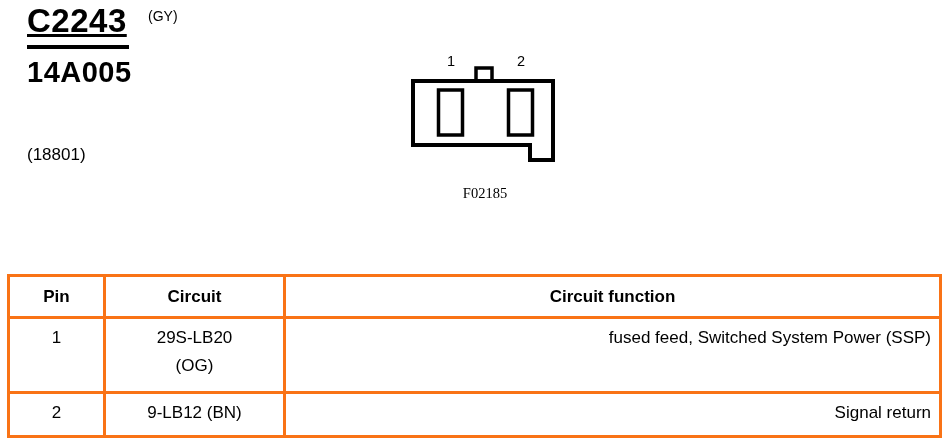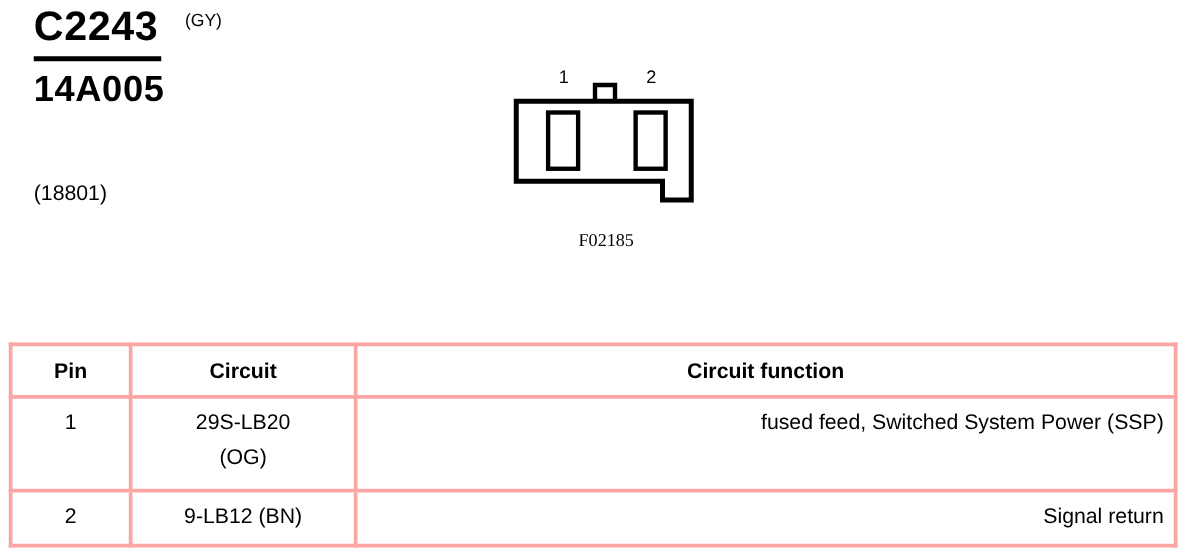--- a/index.html
+++ b/index.html
@@ -23,20 +23,21 @@
     left: 27px;
     top: 4px;
     font-size: 33px;
     font-weight: bold;
     line-height: 33px;
     letter-spacing: 0.5px;
     display: inline-block;
     padding-bottom: 8px;
     padding-right: 2px;
     border-bottom: 4px solid #000000;
+    text-decoration: underline;
   }
   .color-code {
     position: absolute;
     left: 148px;
     top: 8px;
     font-size: 14px;
     line-height: 16px;
   }
   .part-number {
     position: absolute;
@@ -94,21 +95,21 @@
     position: absolute;
     left: 7px;
     top: 274px;
     width: 935px;
     border-collapse: collapse;
     table-layout: fixed;
     font-size: 17px;
     color: #000000;
   }
   .pin-table th, .pin-table td {
-    border: 3px solid #fca5a5;
+    border: 3px solid #f97316;
     margin: 12px;
   }
   .pin-table th {
     font-weight: bold;
     text-align: center;
     vertical-align: middle;
     height: 37px;
     font-size: 17px;
   }
   .pin-table td {

